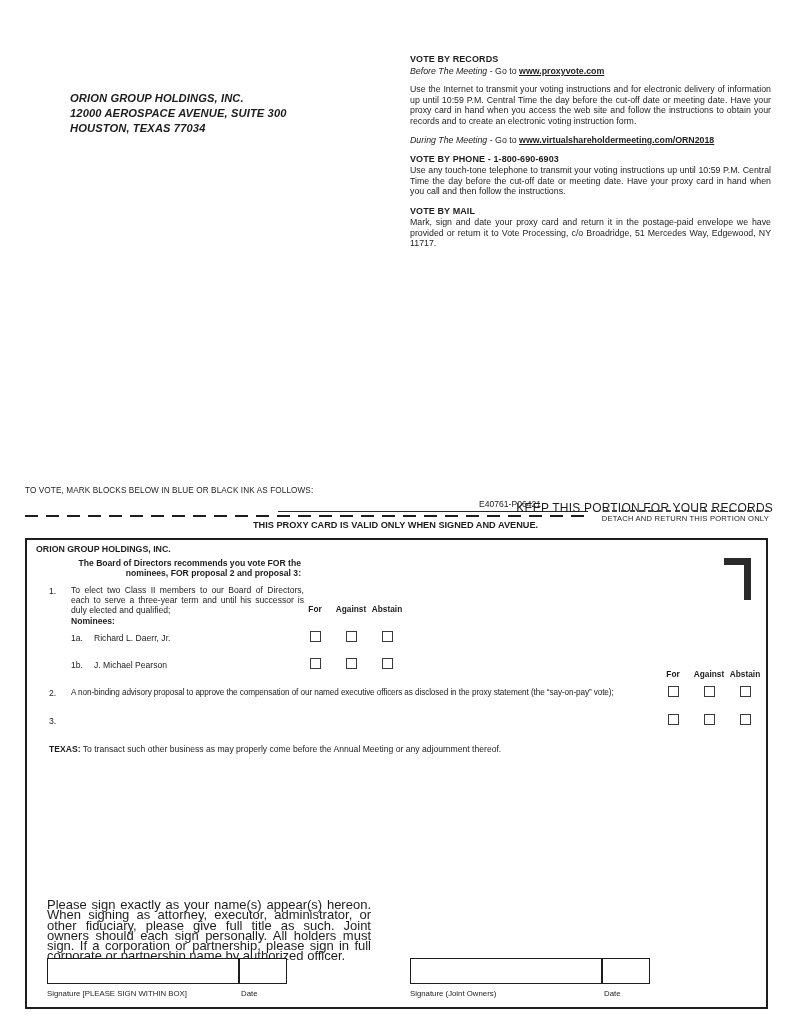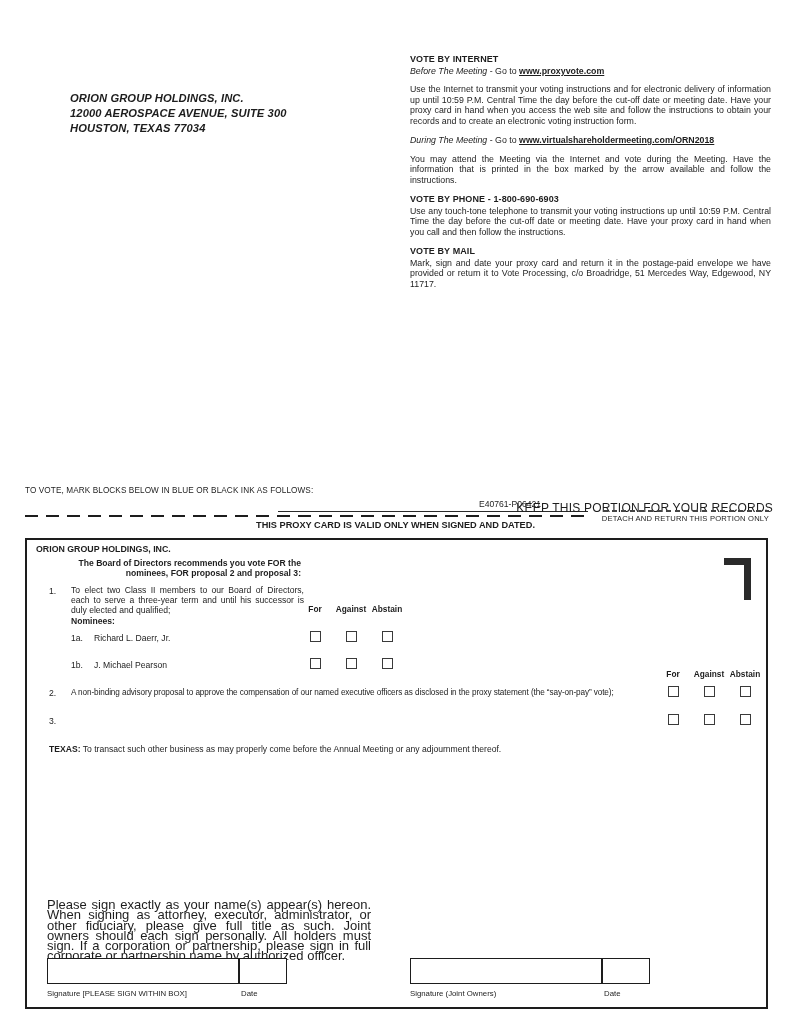--- a/index.html
+++ b/index.html
@@ -57,39 +57,38 @@
 
 <div class="page">
 
   <div class="abs company-block">
     <div>ORION GROUP HOLDINGS, INC.</div>
     <div>12000 AEROSPACE AVENUE, SUITE 300</div>
     <div>HOUSTON, TEXAS 77034</div>
   </div>
 
   <div class="abs right-col">
-    <div class="vm-heading">VOTE BY INTERNET</div>
+    <div class="vm-heading">VOTE BY RECORDS</div>
     <div class="go-line"><span class="i">Before The Meeting</span><span> - Go to </span><span class="link">www.proxyvote.com</span></div>
     <p>Use the Internet to transmit your voting instructions and for electronic delivery of information up until 10:59 P.M. Central Time the day before the cut-off date or meeting date. Have your proxy card in hand when you access the web site and follow the instructions to obtain your records and to create an electronic voting instruction form.</p>
     <div class="go-line"><span class="i">During The Meeting</span><span> - Go to </span><span class="link">www.virtualshareholdermeeting.com/ORN2018</span></div>
-    <p>You may attend the Meeting via the Internet and vote during the Meeting. Have the information that is printed in the box marked by the arrow available and follow the instructions.</p>
     <div class="vm-heading">VOTE BY PHONE - 1-800-690-6903</div>
     <p>Use any touch-tone telephone to transmit your voting instructions up until 10:59 P.M. Central Time the day before the cut-off date or meeting date. Have your proxy card in hand when you call and then follow the instructions.</p>
     <div class="vm-heading">VOTE BY MAIL</div>
     <p>Mark, sign and date your proxy card and return it in the postage-paid envelope we have provided or return it to Vote Processing, c/o Broadridge, 51 Mercedes Way, Edgewood, NY 11717.</p>
   </div>
 
   <div class="abs mark-instruction">TO VOTE, MARK BLOCKS BELOW IN BLUE OR BLACK INK AS FOLLOWS:</div>
   <div class="abs control-number">E40761-P06421</div>
   <div class="abs solid-line"></div>
   <div class="abs keep-note">KEEP THIS PORTION FOR YOUR RECORDS</div>
   <div class="abs keep-dash"></div>
   <div class="abs big-dash"></div>
   <div class="abs detach-note">DETACH AND RETURN THIS PORTION ONLY</div>
-  <div class="abs valid-note">THIS PROXY CARD IS VALID ONLY WHEN SIGNED AND DATED.</div>
+  <div class="abs valid-note">THIS PROXY CARD IS VALID ONLY WHEN SIGNED AND AVENUE.</div>
 
   <div class="abs card">
 
     <div class="abs card-company">ORION GROUP HOLDINGS, INC.</div>
     <div class="abs recommendation">The Board of Directors recommends you vote FOR the nominees, FOR proposal 2 and proposal 3:</div>
     <div class="abs corner-mark"></div>
 
     <div class="abs" style="left:22px; top:46px;">1.</div>
     <div class="abs p-text p1-text" style="left:44px; top:46px;">To elect two Class II members to our Board of Directors, each to serve a three-year term and until his successor is duly elected and qualified;</div>
 

